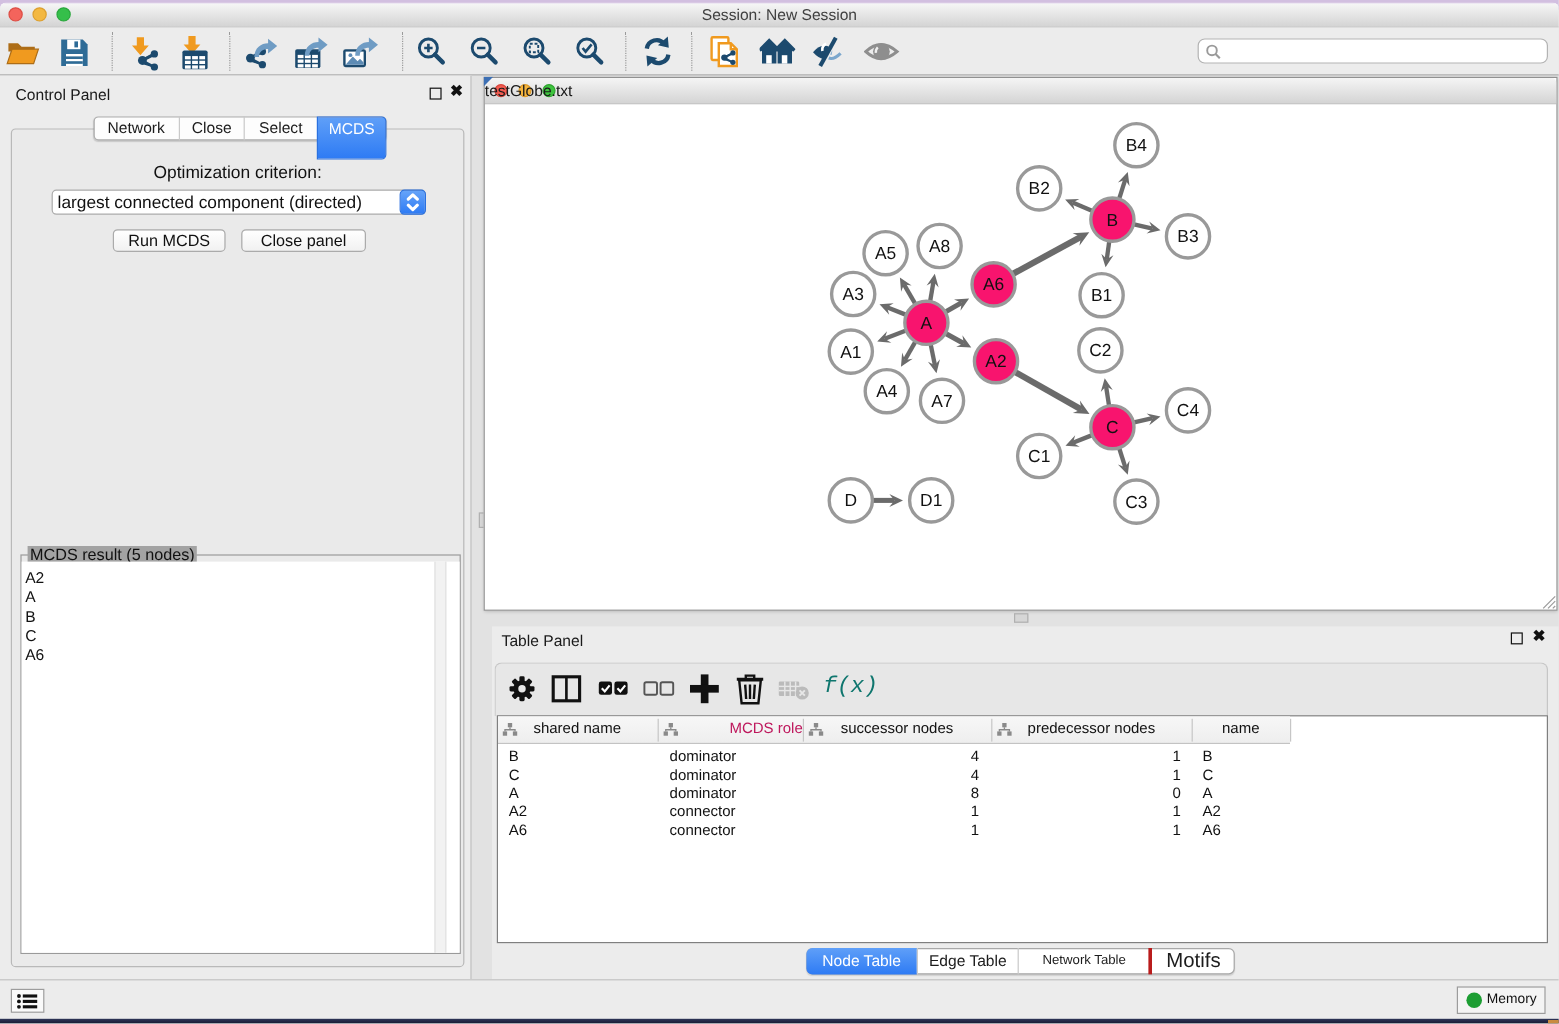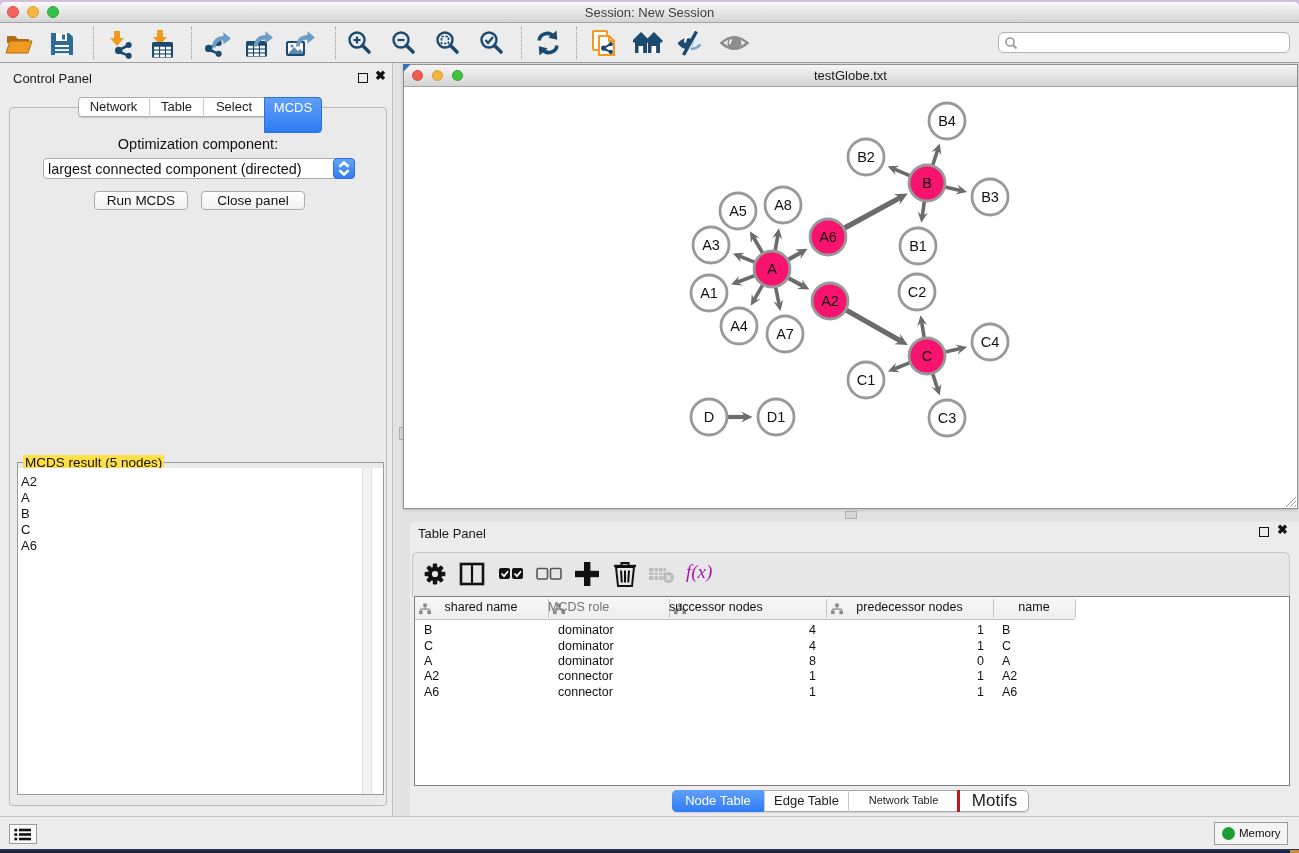--- a/index.html
+++ b/index.html
@@ -197,55 +197,55 @@
 
 <div class="abs" style="left:0;top:63px;width:393px;height:753px;background:#ececec;border-right:1px solid #bdbdbd"></div>
 <div class="abs" style="left:13px;top:71px;font-size:13px;color:#1a1a1a">Control Panel</div>
 <div class="abs" style="left:358px;top:73px;width:10px;height:10px;border:1.5px solid #111"></div>
 <div class="abs" style="left:375px;top:68px;font-size:13px;font-weight:bold;color:#111">✖</div>
 
 <div class="abs" style="left:9px;top:107px;width:378px;height:699px;background:#eaeaea;border:1px solid #b9b9b9;border-radius:4px"></div>
 
 <div class="abs" style="left:78px;top:97px;width:244px;height:20px;background:#fdfdfd;border:1px solid #aeaeae;border-radius:4px;box-shadow:0 1px 1px rgba(0,0,0,0.15)"></div>
 <div class="abs" style="left:78px;top:97px;width:72px;height:20px;font-size:13px;line-height:19px;text-align:center;color:#1c1c1c;border-right:1px solid #c9c9c9">Network</div>
-<div class="abs" style="left:150px;top:97px;width:54px;height:20px;font-size:13px;line-height:19px;text-align:center;color:#1c1c1c;border-right:1px solid #c9c9c9">Table</div>
+<div class="abs" style="left:150px;top:97px;width:54px;height:20px;font-size:13px;line-height:19px;text-align:center;color:#1c1c1c;border-right:1px solid #c9c9c9">Close</div>
 <div class="abs" style="left:204px;top:97px;width:60px;height:20px;font-size:13px;line-height:19px;text-align:center;color:#1c1c1c">Select</div>
 <div class="abs" style="left:264px;top:97px;width:58px;height:36px;font-size:13px;line-height:19px;text-align:center;color:#fff;background:linear-gradient(#5f9ff8,#2e7bf4);border-radius:0 4px 4px 0;border:1px solid #2a71e0">MCDS</div>
 
-<div class="abs" style="left:9px;top:136px;width:378px;text-align:center;font-size:14.5px;color:#111">Optimization component:</div>
+<div class="abs" style="left:9px;top:136px;width:378px;text-align:center;font-size:14.5px;color:#111">Optimization criterion:</div>
 <div class="abs" style="left:43px;top:158px;width:312px;height:21px;background:#fff;border:1px solid #ababab;border-radius:4px;font-size:14.4px;line-height:20px;text-align:left;padding-left:4px;color:#111">largest connected component (directed)</div>
 <div class="abs" style="left:333px;top:158px;width:22px;height:21px;background:linear-gradient(#66a4f9,#2e7bf4);border-radius:4px;border:1px solid #2a71e0"></div>
 <svg class="abs" style="left:333px;top:158px" width="22" height="21" viewBox="0 0 22 21">
     <g fill="none" stroke="#fff" stroke-width="2.6" stroke-linecap="round" stroke-linejoin="round">
       <path d="M7.2 8 L11 4.4 L14.8 8"></path>
       <path d="M7.2 13 L11 16.6 L14.8 13"></path>
     </g>
   </svg>
 
 <div class="abs" style="left:94px;top:191px;width:94px;height:19px;background:linear-gradient(#fff,#f1f1f1);border:1px solid #ababab;border-radius:4px;font-size:13.5px;line-height:18px;text-align:center;color:#111">Run MCDS</div>
 <div class="abs" style="left:201px;top:191px;width:104px;height:19px;background:linear-gradient(#fff,#f1f1f1);border:1px solid #ababab;border-radius:4px;font-size:13.5px;line-height:18px;text-align:center;color:#111">Close panel</div>
 
 <div class="abs" style="left:17px;top:462px;width:367px;height:333px;border:1px solid #9a9a9a"></div>
-<div class="abs" style="left:23px;top:455px;background:#fde047;padding:0 2px;font-size:13.5px;color:#111">MCDS result (5 nodes)</div>
+<div class="abs" style="left:23px;top:455px;background:#a3a3a3;padding:0 2px;font-size:13.5px;color:#111">MCDS result (5 nodes)</div>
 <div class="abs" style="left:18px;top:468px;width:365px;height:326px;background:#fff"></div>
 <div class="abs" style="left:362px;top:468px;width:10px;height:326px;background:#f2f2f2;border-left:1px solid #e0e0e0;border-right:1px solid #e0e0e0"></div>
 <div class="abs" style="left:21px;top:474px;font-size:13px;color:#111;line-height:16px">A2<br>A<br>B<br>C<br>A6</div>
 
 <div class="abs" style="left:399px;top:427px;width:8px;height:13px;background:#d6d6d6;border:1px solid #b0b0b0"></div>
 
 
 <div class="abs" style="left:403px;top:64px;width:895px;height:445px;background:#fff;border:1px solid #919191;box-shadow:0 1px 3px rgba(0,0,0,0.2)"></div>
 <div class="abs" style="left:404px;top:65px;width:893px;height:22px;background:linear-gradient(#f5f5f5,#d4d4d4);border-bottom:1px solid #a6a6a6;border-radius:4px 4px 0 0"></div>
 <path><svg class="abs" style="left:403px;top:64px" width="10" height="10">
       <path d="M0 0 L8 0 L0 8z" fill="#3c6fb4"></path>
     </svg>
 <div class="abs" style="left:412px;top:70px;width:11px;height:11px;border-radius:50%;background:#f35c51;border:1px solid #d8463c"></div>
 <div class="abs" style="left:432px;top:70px;width:11px;height:11px;border-radius:50%;background:#f6b53d;border:1px solid #dd9b2b"></div>
 <div class="abs" style="left:452px;top:70px;width:11px;height:11px;border-radius:50%;background:#3fc43f;border:1px solid #2fa32f"></div>
-<div class="abs" style="left:404px;top:67px;width:893px;height:18px;text-align:center;font-size:13px;color:#1a1a1a;line-height:18px">testGlobe.txt</div>
+<div class="abs" style="left:404px;top:67px;width:893px;height:18px;text-align:left;font-size:13px;color:#1a1a1a;line-height:18px">testGlobe.txt</div>
 <svg style="position:absolute;left:404px;top:87px" width="895" height="421" viewBox="404 87 895 421">
       <line x1="763.1" y1="253.9" x2="753.3" y2="237.0" stroke="#6b6b6b" stroke-width="3.6"></line>
       <polygon points="749.9,231.3 759.7,238.0 753.3,237.0 750.9,243.1" fill="#6b6b6b"></polygon>
       <line x1="775.0" y1="251.8" x2="777.9" y2="234.7" stroke="#6b6b6b" stroke-width="3.6"></line>
       <polygon points="779.0,228.2 782.2,239.6 777.9,234.7 772.2,237.9" fill="#6b6b6b"></polygon>
       <line x1="755.7" y1="262.6" x2="739.1" y2="256.0" stroke="#6b6b6b" stroke-width="3.6"></line>
       <polygon points="732.9,253.6 744.7,252.8 739.1,256.0 741.0,262.3" fill="#6b6b6b"></polygon>
       <line x1="755.6" y1="275.2" x2="737.2" y2="282.3" stroke="#6b6b6b" stroke-width="3.6"></line>
       <polygon points="731.0,284.6 739.2,276.1 737.2,282.3 742.8,285.6" fill="#6b6b6b"></polygon>
       <line x1="763.2" y1="284.1" x2="754.1" y2="299.9" stroke="#6b6b6b" stroke-width="3.6"></line>
@@ -389,21 +389,21 @@
           <line x1="2" y1="13" x2="19" y2="13"></line>
           <line x1="2" y1="16.5" x2="19" y2="16.5"></line>
           <line x1="7" y1="9" x2="7" y2="21"></line>
           <line x1="11.5" y1="9" x2="11.5" y2="21"></line>
           <line x1="16" y1="9" x2="16" y2="21"></line>
         </g>
         <circle cx="21.5" cy="18.5" r="5.5" fill="#888"></circle>
         <path d="M19.3 16.3 l4.4 4.4 M23.7 16.3 l-4.4 4.4" stroke="#e7e7e7" stroke-width="1.6"></path>
       </g>
     </svg>
-<div class="abs" style="left:686px;top:561px;font-family:Liberation Serif, serif;font-style:italic;font-size:19px;color:#a21caf"><i>f(x)</i></div>
+<div class="abs" style="left:686px;top:561px;font-family:Liberation Mono, monospace;font-style:italic;font-size:19px;color:#0f766e"><i>f(x)</i></div>
 
 <div class="abs" style="left:414px;top:596px;width:876px;height:190px;background:#fff;border:1px solid #7f7f7f"></div>
 <div class="abs" style="left:415px;top:597px;width:660px;height:23px;background:linear-gradient(#f7f7f7,#eee);border-bottom:1px solid #c3c3c3"></div>
 <div class="abs" style="left:1075px;top:599px;width:0;height:19px;border-left:1px solid #c6c6c6"></div>
 <div class="abs" style="left:418px;top:600px;width:18px;height:18px"><svg width="14" height="14" viewBox="0 0 14 14" style="vertical-align:-2px">
         <g fill="#8a8a8a">
           <rect x="5.2" y="1.5" width="3.6" height="3.6"></rect>
           <rect x="1" y="8.5" width="3.6" height="3.6"></rect>
           <rect x="9.4" y="8.5" width="3.6" height="3.6"></rect>
         </g>
@@ -416,33 +416,33 @@
 <div class="abs" style="left:552px;top:600px;width:18px;height:18px"><svg width="14" height="14" viewBox="0 0 14 14" style="vertical-align:-2px">
         <g fill="#8a8a8a">
           <rect x="5.2" y="1.5" width="3.6" height="3.6"></rect>
           <rect x="1" y="8.5" width="3.6" height="3.6"></rect>
           <rect x="9.4" y="8.5" width="3.6" height="3.6"></rect>
         </g>
         <g stroke="#8a8a8a" stroke-width="1.1" fill="none">
           <path d="M7 5.1 v2 M2.8 8.5 v-1.4 h8.4 v1.4"></path>
         </g>
       </svg></div>
-<div class="abs" style="left:548px;top:600px;width:121px;text-align:left;font-size:12.5px;color:#737373">MCDS role</div>
+<div class="abs" style="left:548px;top:600px;width:121px;text-align:right;font-size:12.5px;color:#be185d">MCDS role</div>
 <div class="abs" style="left:669px;top:599px;width:0;height:19px;border-left:1px solid #c6c6c6"></div>
 <div class="abs" style="left:673px;top:600px;width:18px;height:18px"><svg width="14" height="14" viewBox="0 0 14 14" style="vertical-align:-2px">
         <g fill="#8a8a8a">
           <rect x="5.2" y="1.5" width="3.6" height="3.6"></rect>
           <rect x="1" y="8.5" width="3.6" height="3.6"></rect>
           <rect x="9.4" y="8.5" width="3.6" height="3.6"></rect>
         </g>
         <g stroke="#8a8a8a" stroke-width="1.1" fill="none">
           <path d="M7 5.1 v2 M2.8 8.5 v-1.4 h8.4 v1.4"></path>
         </g>
       </svg></div>
-<div class="abs" style="left:669px;top:600px;width:157px;text-align:left;font-size:12.5px;color:#111">successor nodes</div>
+<div class="abs" style="left:669px;top:600px;width:157px;text-align:center;font-size:12.5px;color:#111">successor nodes</div>
 <div class="abs" style="left:826px;top:599px;width:0;height:19px;border-left:1px solid #c6c6c6"></div>
 <div class="abs" style="left:830px;top:600px;width:18px;height:18px"><svg width="14" height="14" viewBox="0 0 14 14" style="vertical-align:-2px">
         <g fill="#8a8a8a">
           <rect x="5.2" y="1.5" width="3.6" height="3.6"></rect>
           <rect x="1" y="8.5" width="3.6" height="3.6"></rect>
           <rect x="9.4" y="8.5" width="3.6" height="3.6"></rect>
         </g>
         <g stroke="#8a8a8a" stroke-width="1.1" fill="none">
           <path d="M7 5.1 v2 M2.8 8.5 v-1.4 h8.4 v1.4"></path>
         </g>

